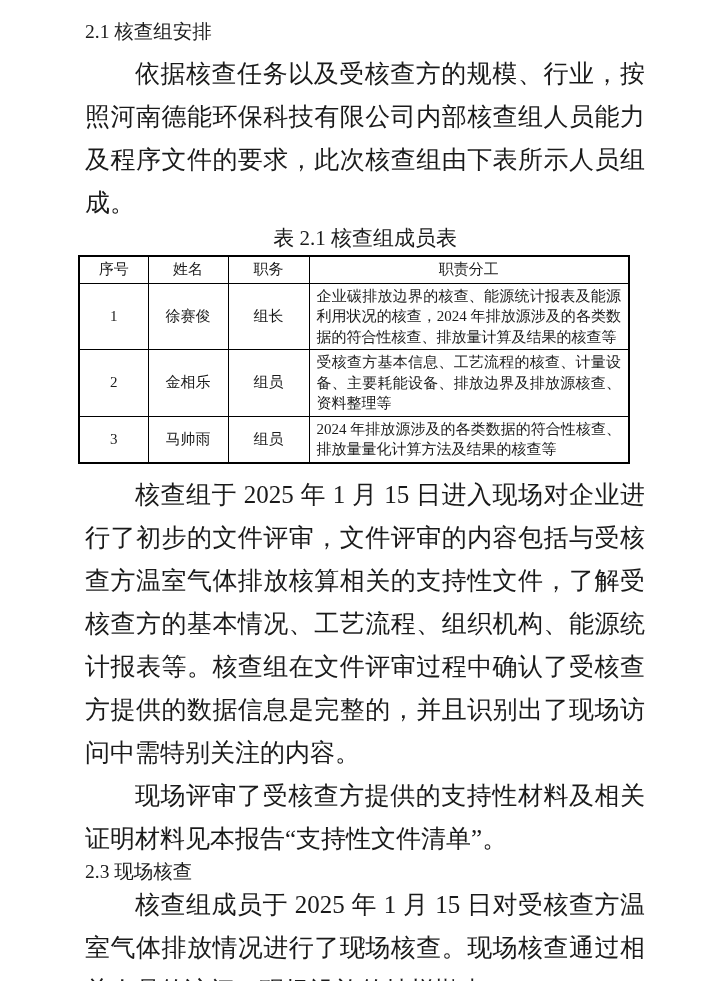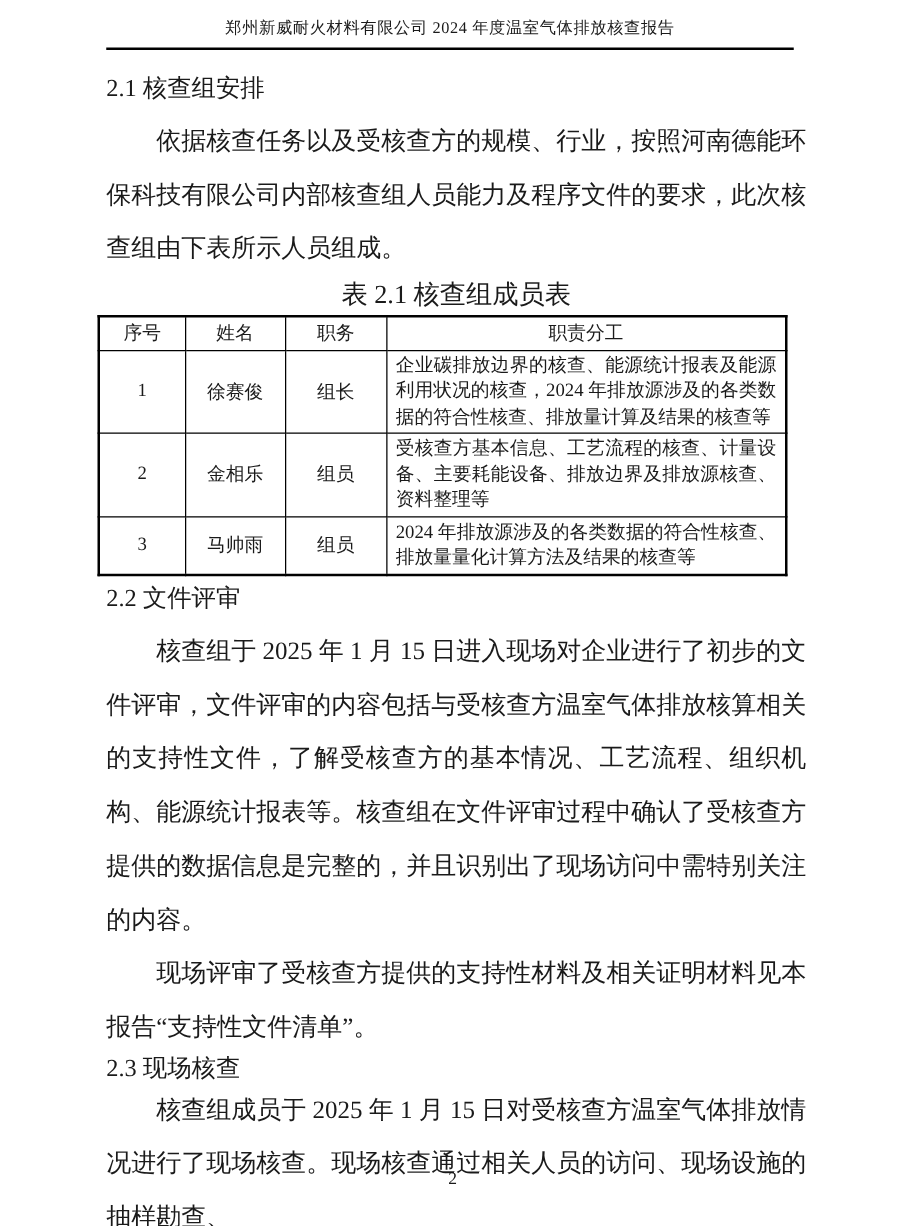--- a/index.html
+++ b/index.html
@@ -30,21 +30,21 @@
   .sec-heading {
     font-size: 19.5px;
     font-weight: normal;
     line-height: 23px;
   }
   .h-main   { margin-top: 21px; }
   .h-21     { margin-top: 20px; }
   .h-22     { margin-top: 7px; }
   .h-23     { margin-top: 0; }
   .body-para {
-    font-size: 20px;
+    font-size: 25px;
     line-height: 43px;
     text-align: justify;
     text-indent: 2em;
   }
   .p-21 { margin-top: 9px; }
   .p-22a { margin-top: 9px; }
   .p-22b { margin-top: 0; }
   .p-23 { margin-top: 0; }
   .table-caption {
     margin-top: 4px;
@@ -84,21 +84,20 @@
     text-align: center;
     font-size: 14px;
   }
 </style>
 </head>
 <body>
 
 <div class="page">
   <div class="content">
 
-    <div class="doc-header">郑州新威耐火材料有限公司 2024 年度温室气体排放核查报告</div>
 
 
     <div class="sec-heading h-21">2.1 核查组安排</div>
 
     <p class="body-para p-21">依据核查任务以及受核查方的规模、行业，按照河南德能环保科技有限公司内部核查组人员能力及程序文件的要求，此次核查组由下表所示人员组成。</p>
 
     <div class="table-caption">表 2.1 核查组成员表</div>
 
     <table class="member-table">
       <colgroup>
@@ -130,21 +129,20 @@
         </tr>
         <tr class="row-3">
           <td class="c-num">3</td>
           <td class="c-name">马帅雨</td>
           <td class="c-role">组员</td>
           <td class="c-duty">2024 年排放源涉及的各类数据的符合性核查、排放量量化计算方法及结果的核查等</td>
         </tr>
       </tbody>
     </table>
 
-    <div class="sec-heading h-22">2.2 文件评审</div>
 
     <p class="body-para p-22a">核查组于 2025 年 1 月 15 日进入现场对企业进行了初步的文件评审，文件评审的内容包括与受核查方温室气体排放核算相关的支持性文件，了解受核查方的基本情况、工艺流程、组织机构、能源统计报表等。核查组在文件评审过程中确认了受核查方提供的数据信息是完整的，并且识别出了现场访问中需特别关注的内容。</p>
 
     <p class="body-para p-22b">现场评审了受核查方提供的支持性材料及相关证明材料见本报告“支持性文件清单”。</p>
 
     <div class="sec-heading h-23">2.3 现场核查</div>
 
     <p class="body-para p-23">核查组成员于 2025 年 1 月 15 日对受核查方温室气体排放情况进行了现场核查。现场核查通过相关人员的访问、现场设施的抽样勘查、</p>
 
   </div>

